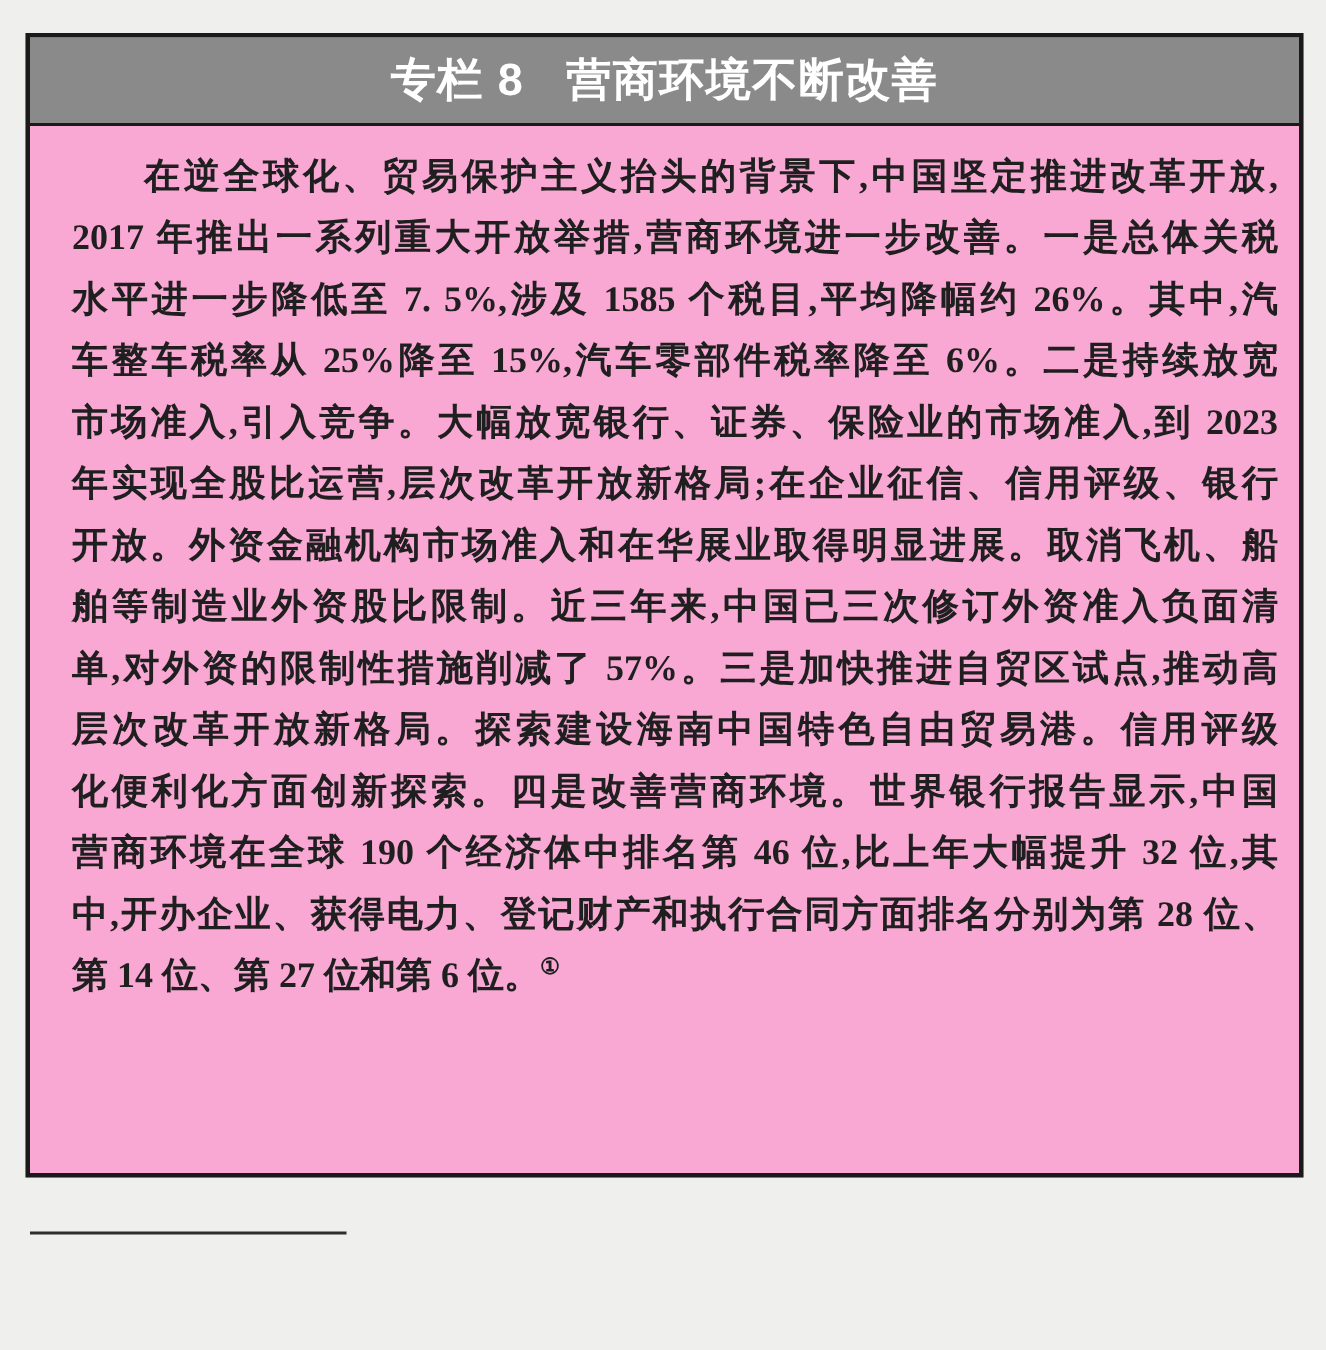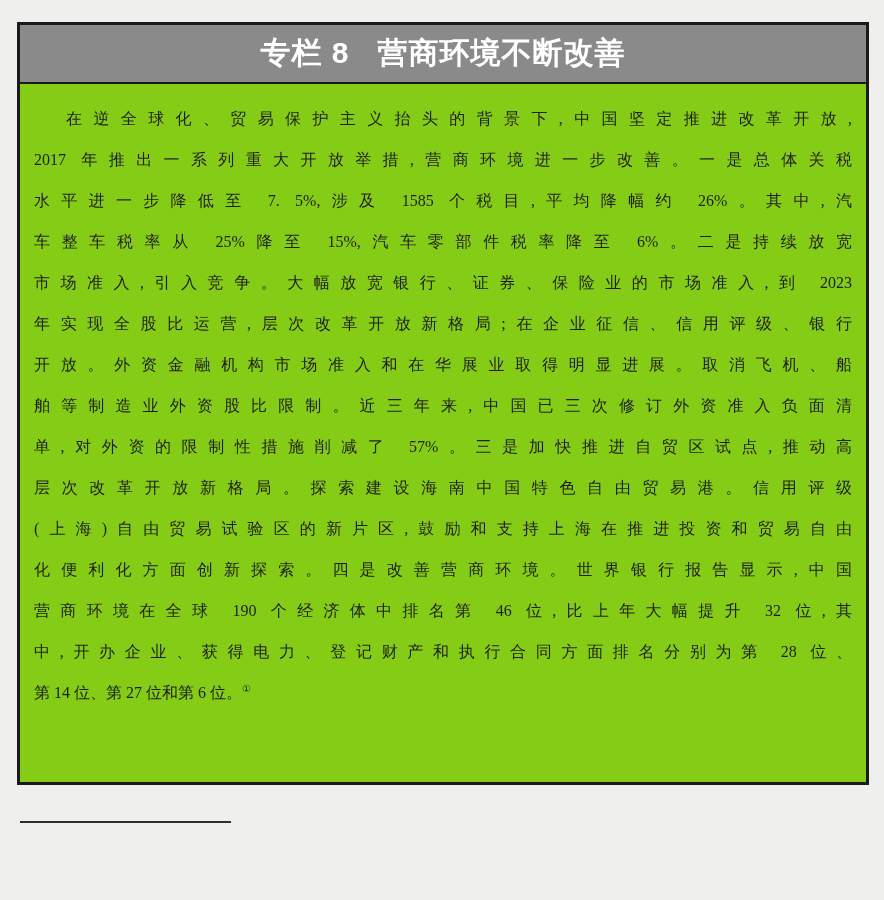--- a/index.html
+++ b/index.html
@@ -13,40 +13,41 @@
     overflow: hidden;
   }
   .box {
     position: absolute;
     left: 17px;
     top: 22px;
     width: 852px;
     height: 763px;
     box-sizing: border-box;
     border: 3px solid #1a1a1a;
-    background: #84cc16;
+    background: #f9a8d4;
   }
   .box-header {
     height: 57px;
     background: #8a8a8a;
     border-bottom: 2px solid #1a1a1a;
     display: flex;
     align-items: center;
     justify-content: center;
     color: #ffffff;
     font-family: "Liberation Sans", "DejaVu Sans", sans-serif;
     font-weight: bold;
     font-size: 30px;
     letter-spacing: 1px;
   }
   .box-header .header-label { margin-right: 28px; }
   .box-body {
-    padding: 14px 14px 0 14px;
-    font-size: 16px;
+    padding: 14px 14px 0 28px;
+    font-size: 24px;
     line-height: 41px;
+    font-weight: bold;
   }
   .line {
     text-align: justify;
     text-align-last: justify;
   }
   .body-lines .line:first-child { text-indent: 2em; }
   .last-line {
     text-align: left;
     text-align-last: left;
   }
@@ -90,21 +91,20 @@
           <div class="line">在逆全球化、贸易保护主义抬头的背景下,中国坚定推进改革开放,</div>
           <div class="line">2017 年推出一系列重大开放举措,营商环境进一步改善。一是总体关税</div>
           <div class="line">水平进一步降低至 7. 5%,涉及 1585 个税目,平均降幅约 26%。其中,汽</div>
           <div class="line">车整车税率从 25%降至 15%,汽车零部件税率降至 6%。二是持续放宽</div>
           <div class="line">市场准入,引入竞争。大幅放宽银行、证券、保险业的市场准入,到 2023</div>
           <div class="line">年实现全股比运营,层次改革开放新格局;在企业征信、信用评级、银行</div>
           <div class="line">开放。外资金融机构市场准入和在华展业取得明显进展。取消飞机、船</div>
           <div class="line">舶等制造业外资股比限制。近三年来,中国已三次修订外资准入负面清</div>
           <div class="line">单,对外资的限制性措施削减了 57%。三是加快推进自贸区试点,推动高</div>
           <div class="line">层次改革开放新格局。探索建设海南中国特色自由贸易港。信用评级</div>
-          <div class="line">(上海)自由贸易试验区的新片区,鼓励和支持上海在推进投资和贸易自由</div>
           <div class="line">化便利化方面创新探索。四是改善营商环境。世界银行报告显示,中国</div>
           <div class="line">营商环境在全球 190 个经济体中排名第 46 位,比上年大幅提升 32 位,其</div>
           <div class="line">中,开办企业、获得电力、登记财产和执行合同方面排名分别为第 28 位、</div>
         </div>
       <div class="line last-line">
         <span>第 14 位、第 27 位和第 6 位。</span><sup class="fn-ref">①</sup>
       </div>
     </div>
   </div>
 

